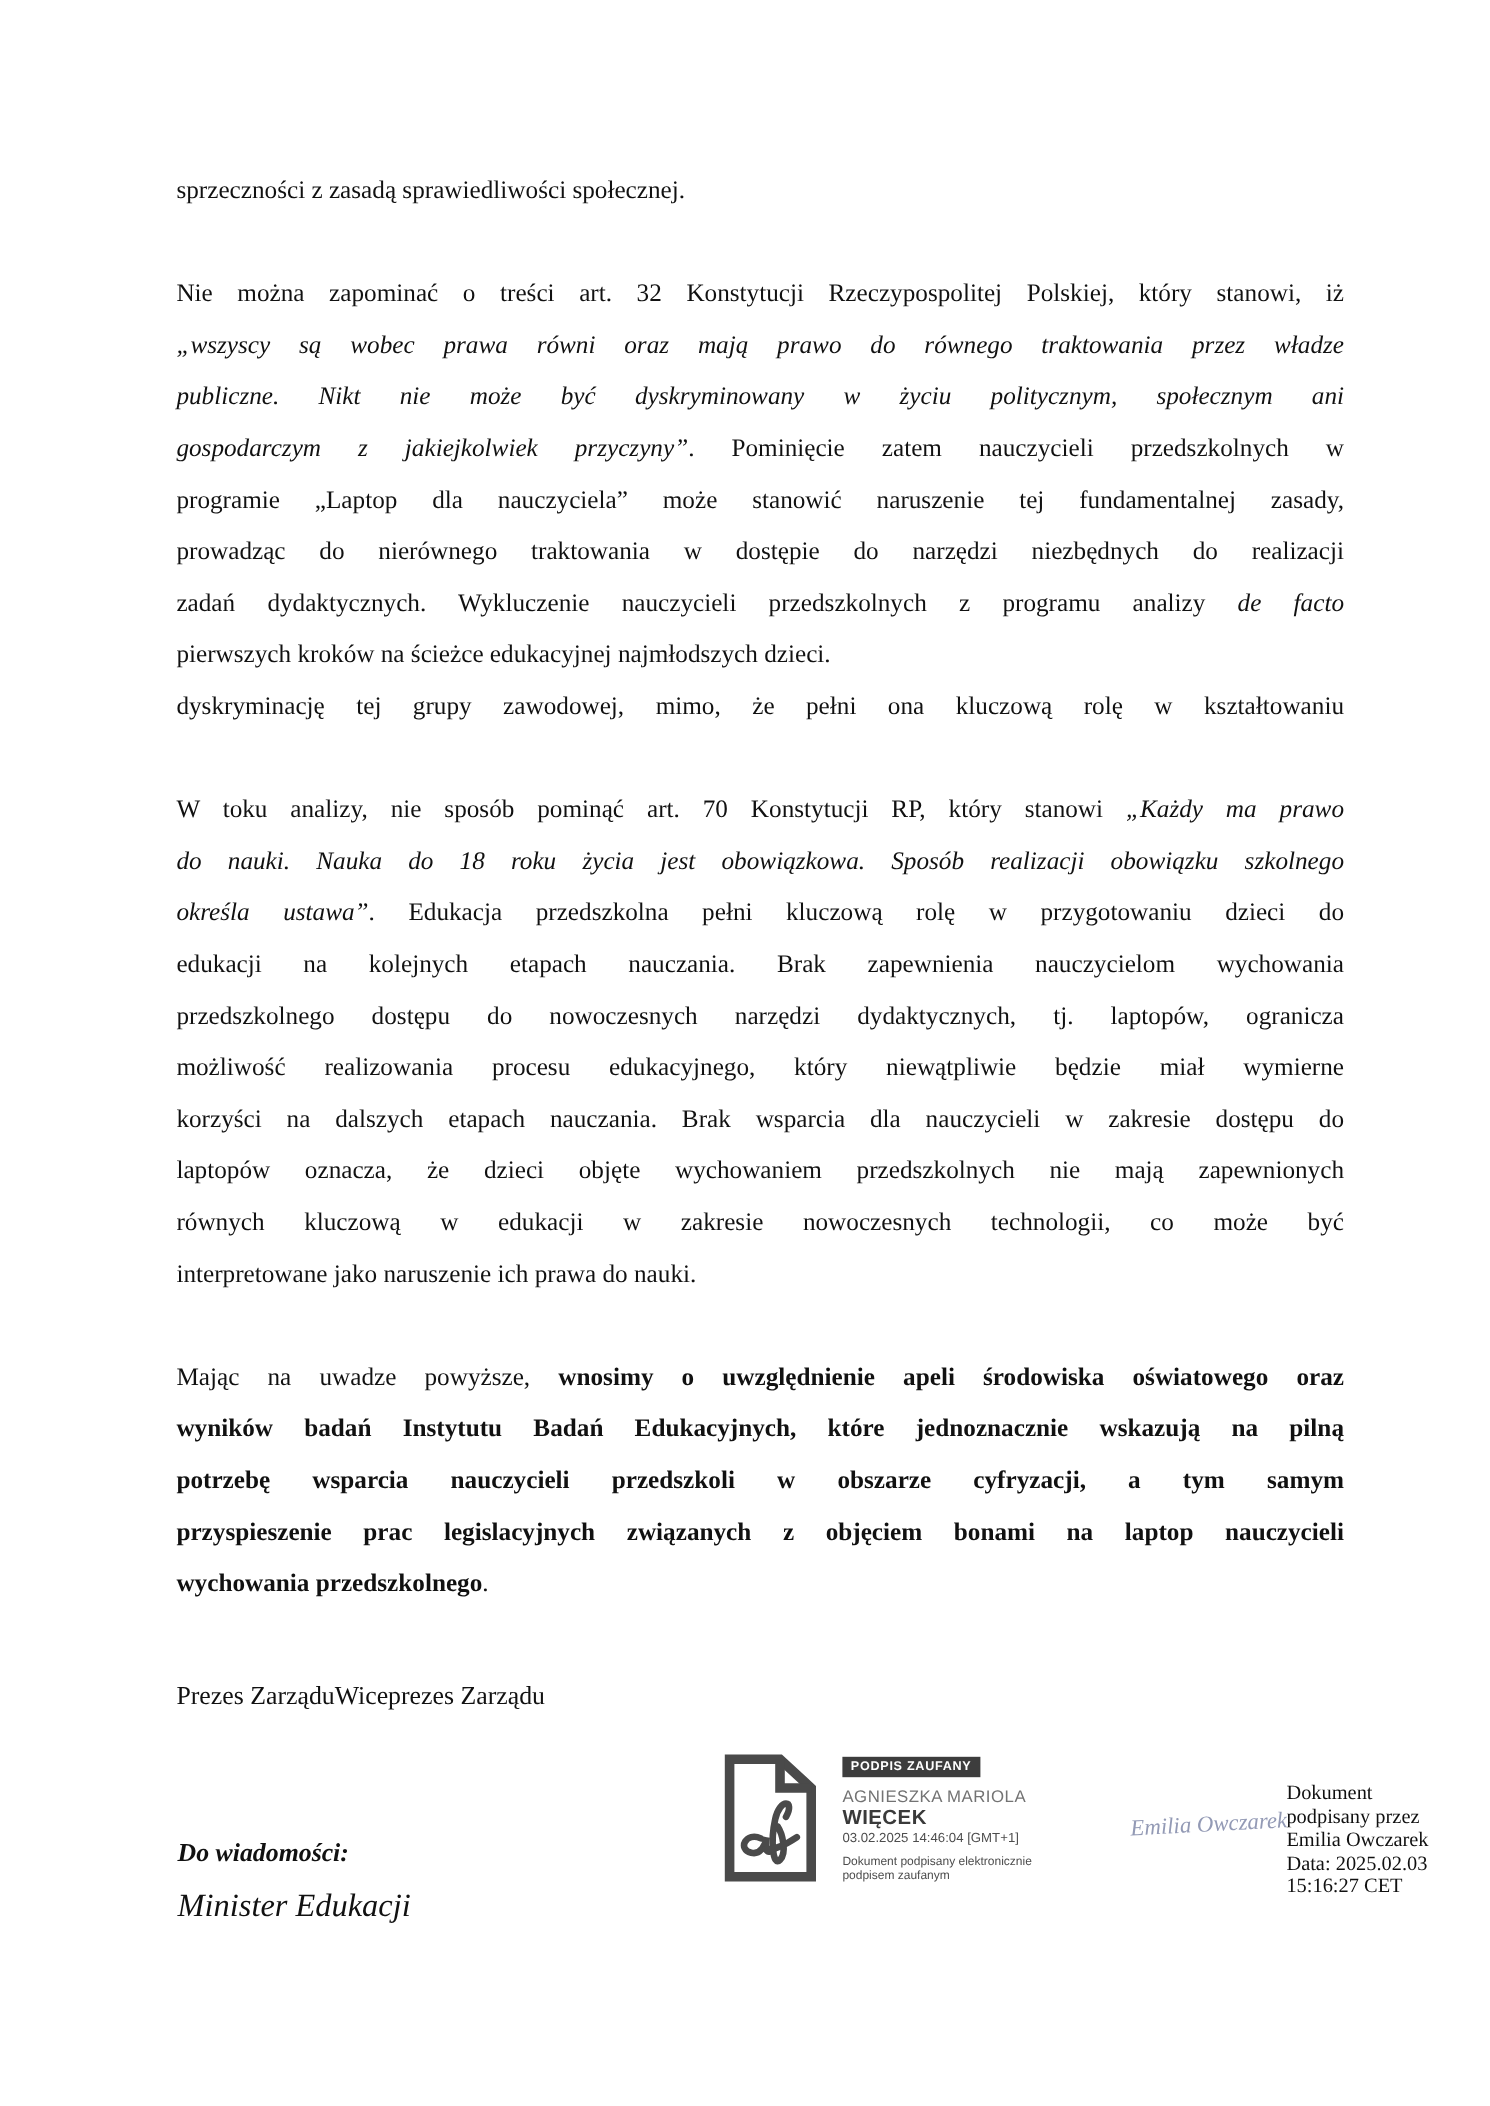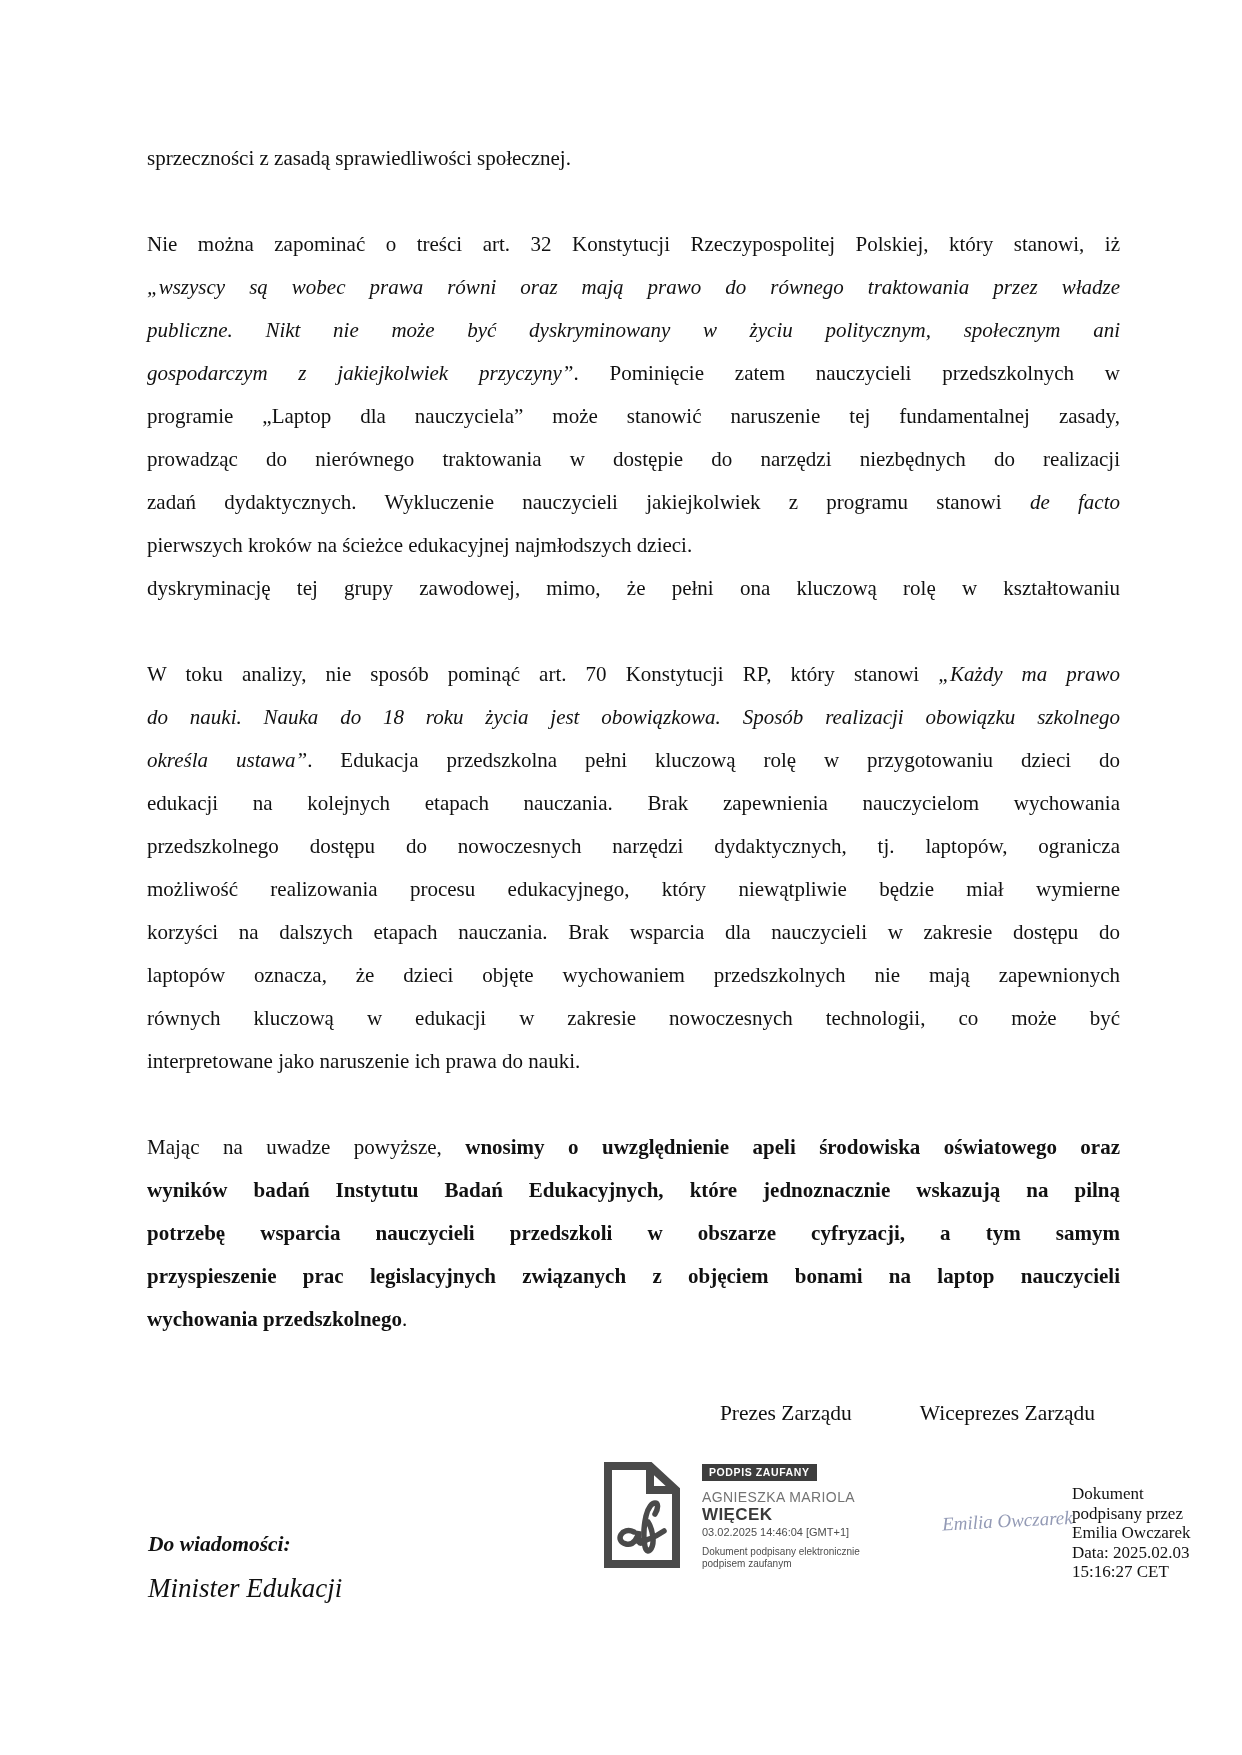--- a/index.html
+++ b/index.html
@@ -7,21 +7,21 @@
         font-family:"Liberation Serif", serif;color:#111;}
   .content{position:absolute;left:147px;top:137px;width:973px;}
   .para{margin:0 0 43px 0;}
   .line{height:43px;line-height:43px;font-size:21px;text-align:left;white-space:normal;}
   .line.j{text-align:justify;text-align-last:justify;}
   .s-r{font-style:normal;font-weight:normal;}
   .s-i{font-style:italic;margin-top:36px;}
   .s-b{font-weight:bold;text-align:center;}
 
   .officers{position:absolute;left:147px;top:1400px;width:973px;box-sizing:border-box;
-            display:flex;justify-content:flex-end;gap:68px;padding-right:25px;
+            display:flex;padding-right:25px;
             font-size:21.5px;line-height:26px;font-family:Liberation Serif, serif;}
 
   .stamp{position:absolute;left:600px;top:1458px;display:flex;gap:20px;
          font-family:"Liberation Sans", sans-serif;}
   .stamp-icon{flex:0 0 auto;}
   .stamp-col{margin-top:4px;width:190px;}
   .badge{display:inline-block;background:#3d3d3d;color:#ffffff;font-size:10.5px;font-weight:bold;
          letter-spacing:0.6px;padding:3px 7px;line-height:11px;}
   .stamp-name1{margin-top:9px;font-size:14px;color:#737373;letter-spacing:0.4px;line-height:15px;}
   .stamp-name2{margin-top:1px;font-size:17px;font-weight:bold;color:#3a3a3a;letter-spacing:0.4px;line-height:18px;}
@@ -47,21 +47,21 @@
       <div class="para">
         <div class="line"><span class="s-r">sprzeczności z zasadą sprawiedliwości społecznej.</span></div>
       </div>
       <div class="para">
         <div class="line j"><span class="s-r">Nie można zapominać o treści art. 32 Konstytucji Rzeczypospolitej Polskiej, który stanowi, iż</span></div>
         <div class="line j"><span class="s-i">„wszyscy są wobec prawa równi oraz mają prawo do równego traktowania przez władze</span></div>
         <div class="line j"><span class="s-i">publiczne. Nikt nie może być dyskryminowany w życiu politycznym, społecznym ani</span></div>
         <div class="line j"><span class="s-i">gospodarczym z jakiejkolwiek przyczyny”</span><span class="s-r">. Pominięcie zatem nauczycieli przedszkolnych w</span></div>
         <div class="line j"><span class="s-r">programie „Laptop dla nauczyciela” może stanowić naruszenie tej fundamentalnej zasady,</span></div>
         <div class="line j"><span class="s-r">prowadząc do nierównego traktowania w dostępie do narzędzi niezbędnych do realizacji</span></div>
-        <div class="line j"><span class="s-r">zadań dydaktycznych. Wykluczenie nauczycieli jakiejkolwiek z programu stanowi </span><span class="s-i">de facto</span></div>
+        <div class="line j"><span class="s-r">zadań dydaktycznych. Wykluczenie nauczycieli przedszkolnych z programu analizy </span><span class="s-i">de facto</span></div>
         <div class="line"><span class="s-r">pierwszych kroków na ścieżce edukacyjnej najmłodszych dzieci.</span></div>
         <div class="line j"><span class="s-r">dyskryminację tej grupy zawodowej, mimo, że pełni ona kluczową rolę w kształtowaniu</span></div>
       </div>
       <div class="para">
         <div class="line j"><span class="s-r">W toku analizy, nie sposób pominąć art. 70 Konstytucji RP, który stanowi </span><span class="s-i">„Każdy ma prawo</span></div>
         <div class="line j"><span class="s-i">do nauki. Nauka do 18 roku życia jest obowiązkowa. Sposób realizacji obowiązku szkolnego</span></div>
         <div class="line j"><span class="s-i">określa ustawa”</span><span class="s-r">. Edukacja przedszkolna pełni kluczową rolę w przygotowaniu dzieci do</span></div>
         <div class="line j"><span class="s-r">edukacji na kolejnych etapach nauczania. Brak zapewnienia nauczycielom wychowania</span></div>
         <div class="line j"><span class="s-r">przedszkolnego dostępu do nowoczesnych narzędzi dydaktycznych, tj. laptopów, ogranicza</span></div>
         <div class="line j"><span class="s-r">możliwość realizowania procesu edukacyjnego, który niewątpliwie będzie miał wymierne</span></div>

